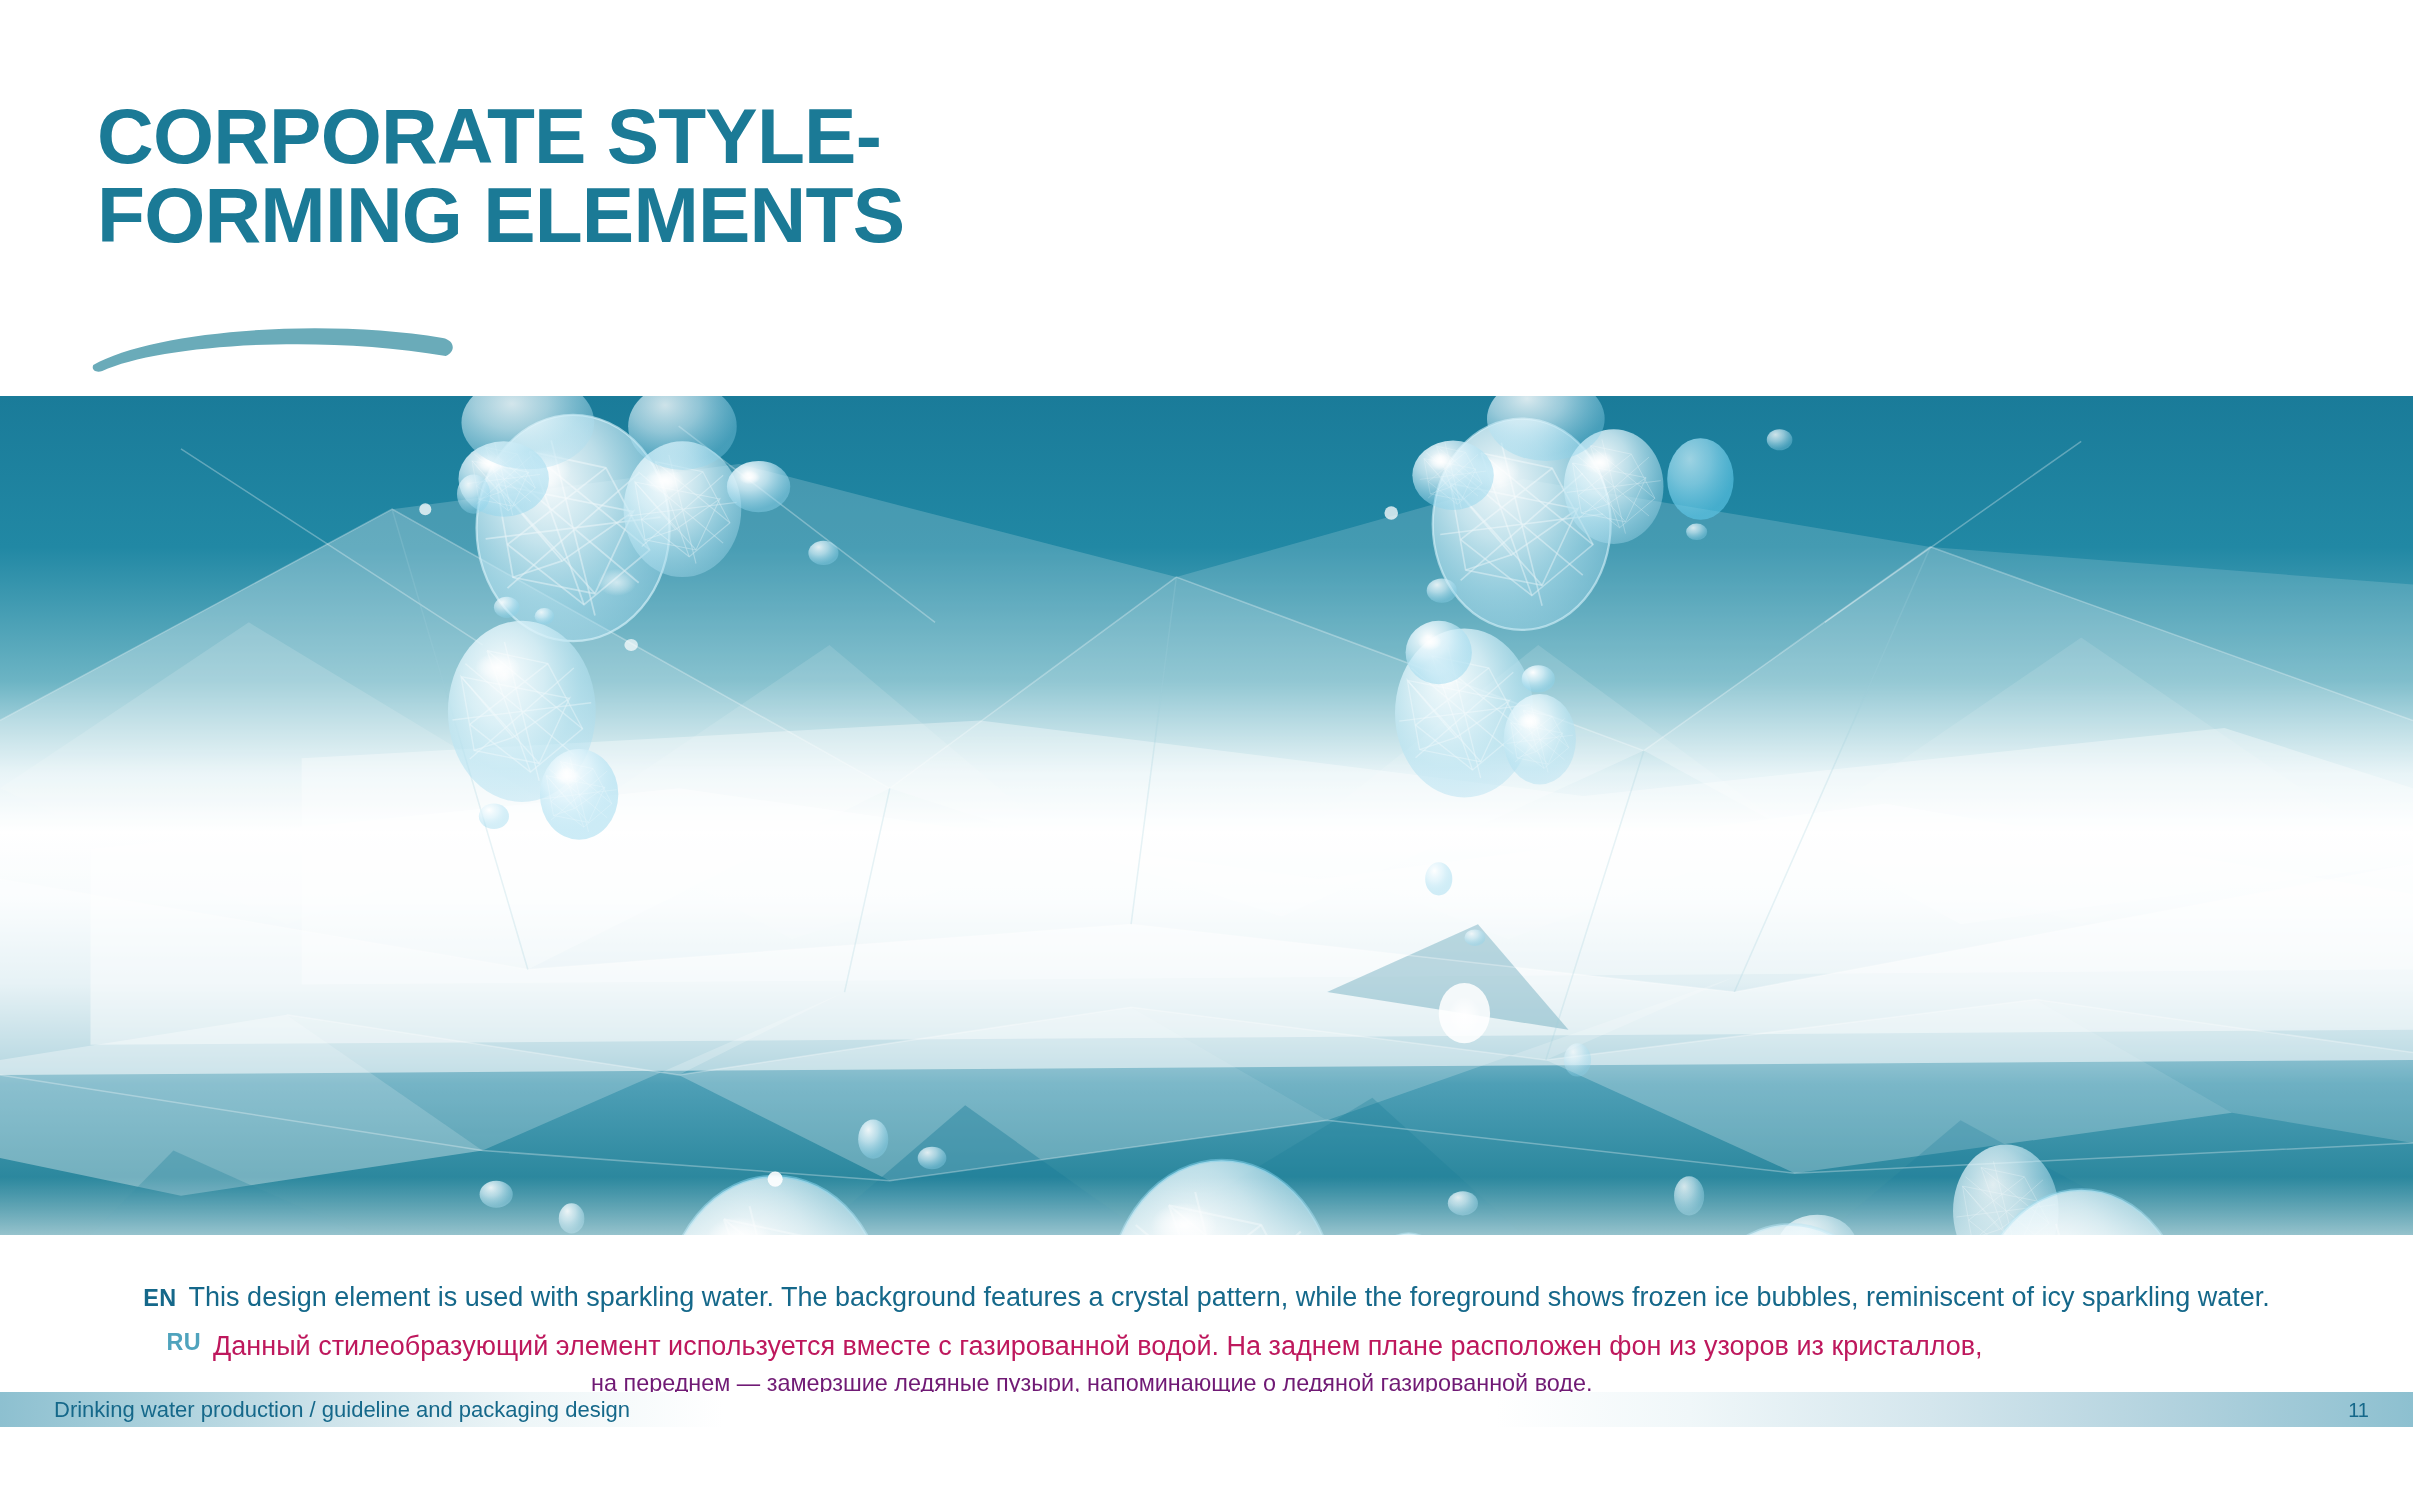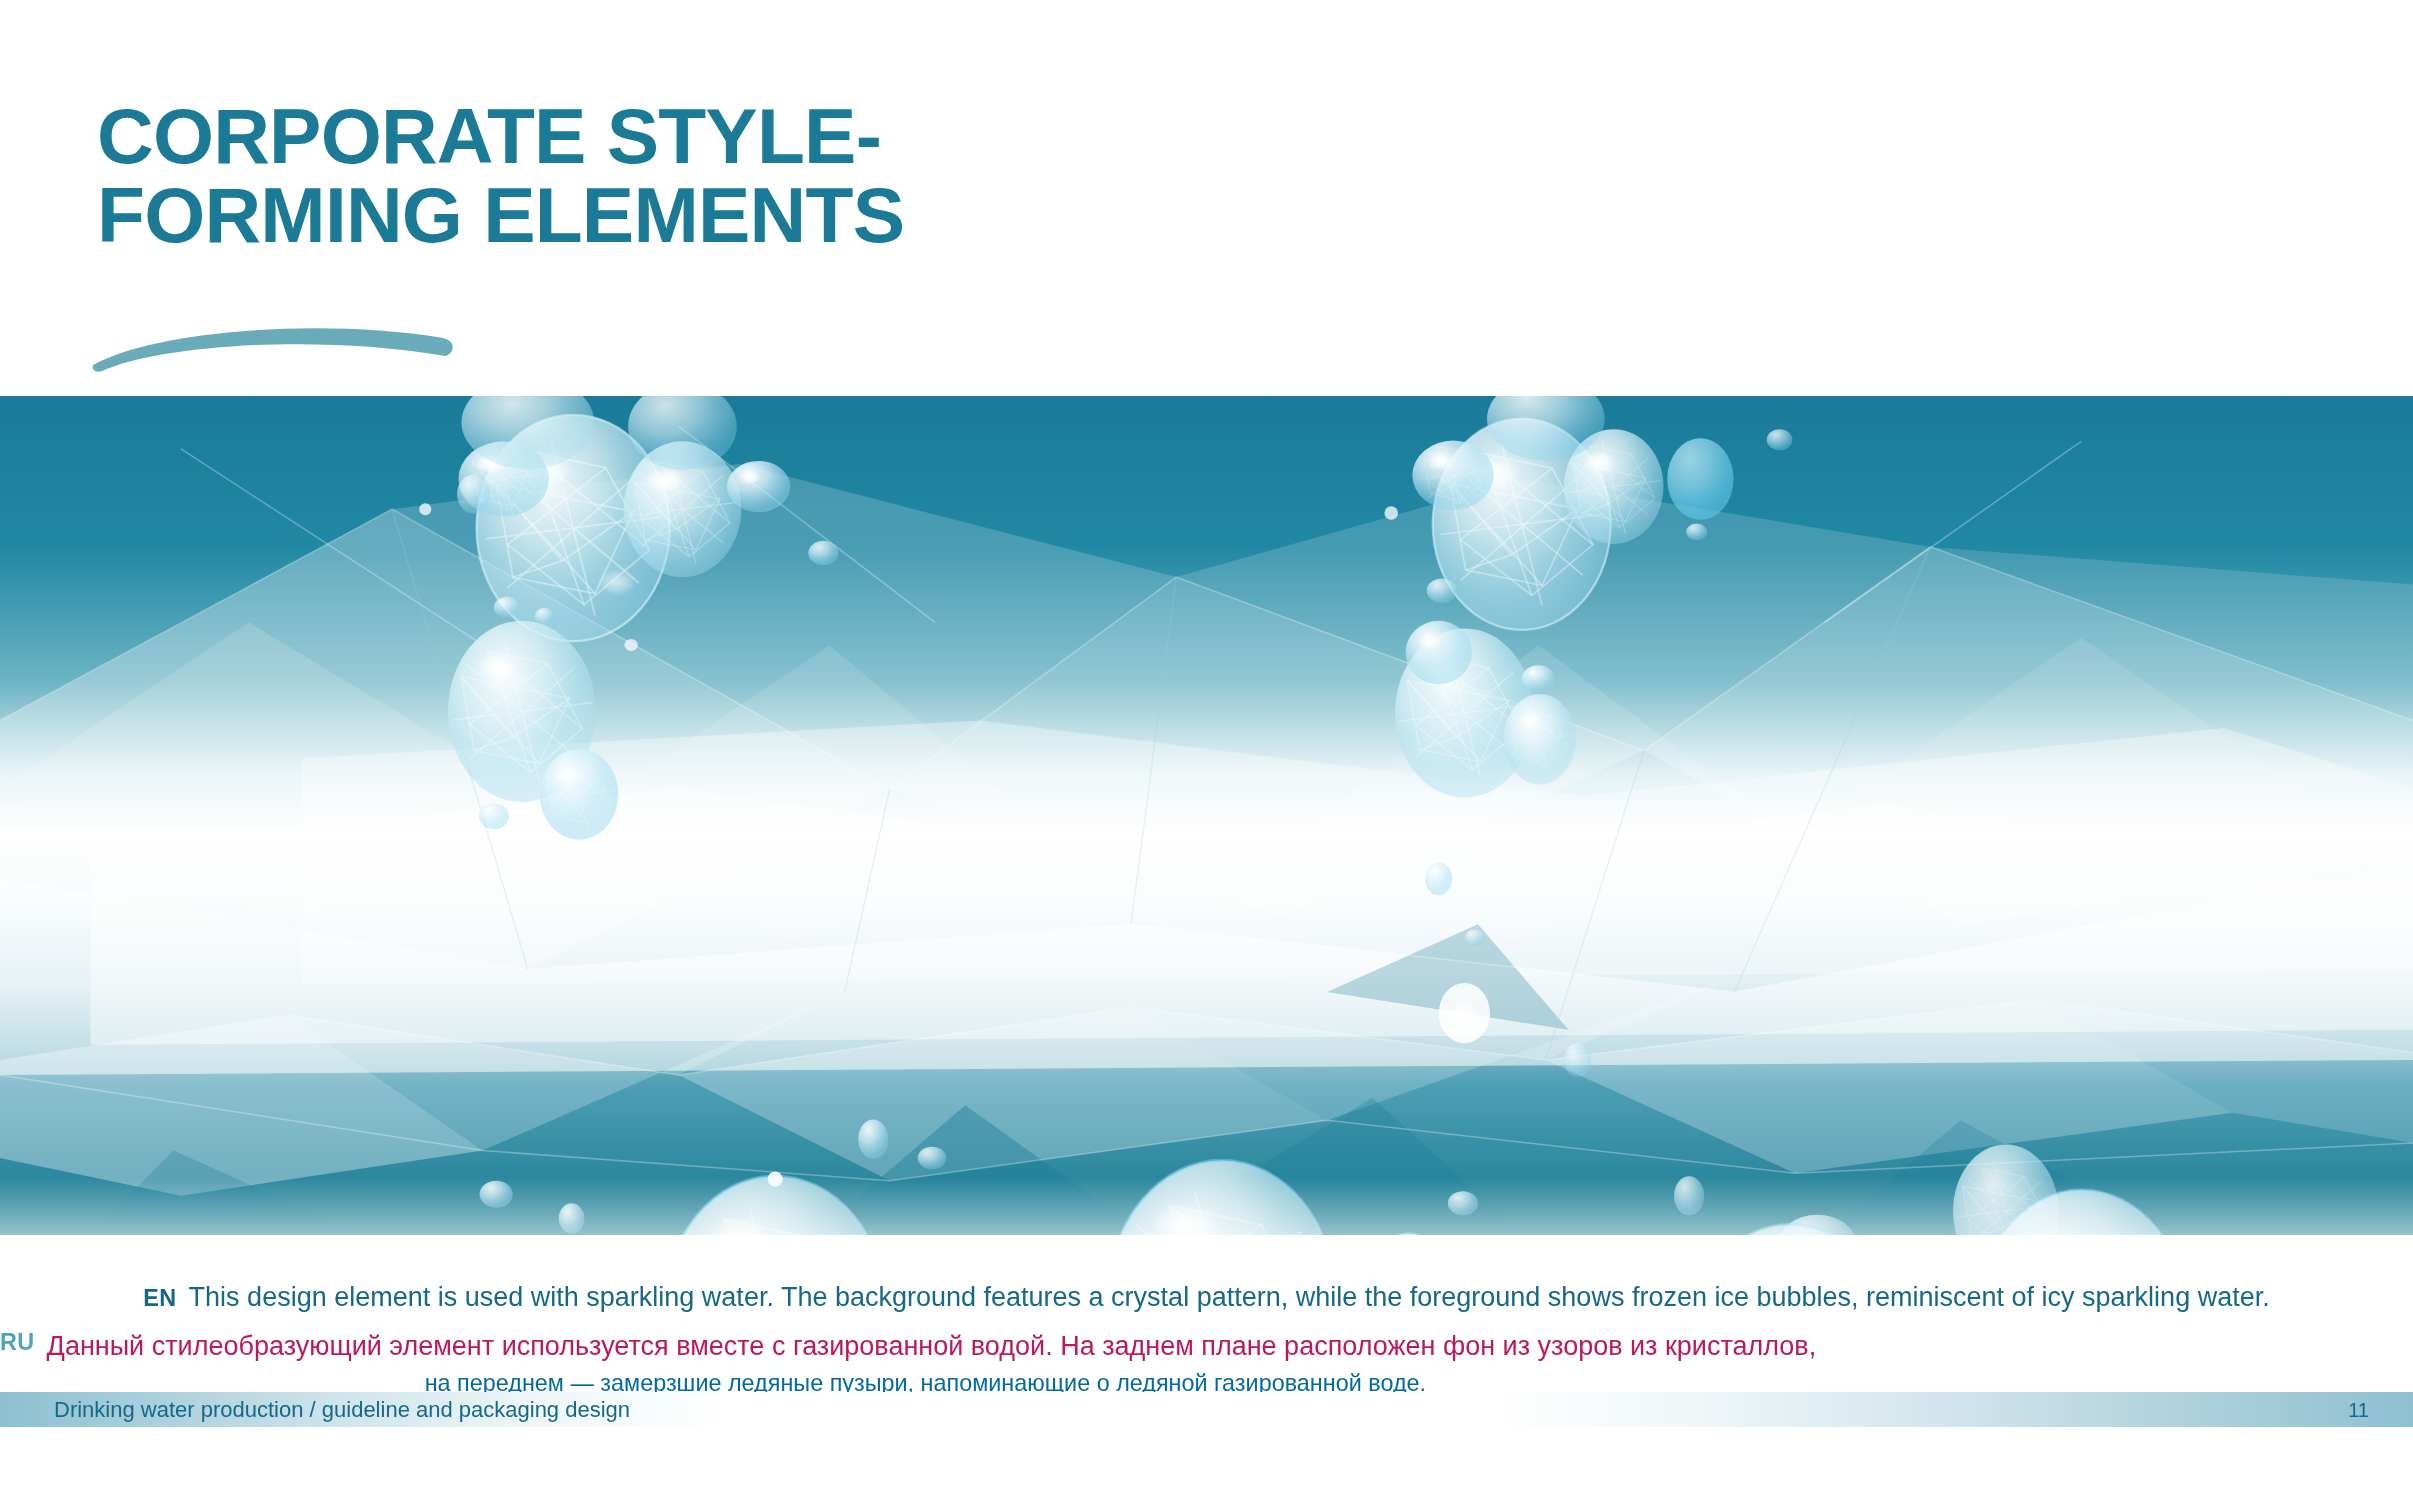--- a/index.html
+++ b/index.html
@@ -26,24 +26,24 @@
   
   .captions{ position:absolute; left:0; top:1267px; width:2413px; }
   .cap-row{ display:flex; align-items:baseline; justify-content:center; width:2413px; }
   .cap-row.en{ padding-left:0px; }
   .lang{ font-weight:700; font-size:23.4px; letter-spacing:0.4px; }
   .lang.en-l{ color:#15688a; }
   .lang.ru-l{ color:#4fa3bd; }
   .cap-text{ font-size:27px; line-height:1.32;margin-top:13px; }
   .cap-text.en-t{ color:#15688a; margin-left:12px; }
   .cap-text.ru-t{ color:#be185d; margin-left:12px; }
-  .ru-wrap{ display:flex; align-items:flex-start; 
+  .ru-wrap{ display:flex; align-items:flex-start; justify-content:center;
             width:2149px; margin-top:13.6px; }
   .ru-body{ display:block; }
-  .ru-l2{ display:block; text-align:center; color:#0369a1; font-size:23.4px;
+  .ru-l2{ display:block; text-align:center; color:#701a75; font-size:23.4px;
           line-height:1.32; margin-top:3px; }
 
   
   .footer{ position:absolute; left:0; top:1392px; width:2413px; height:35px;
     background:linear-gradient(to right,
       #8dc0d0 0%, #a8cfdb 6%, #cfe4eb 14%, #eef6f8 22%,
       #ffffff 30%, #ffffff 62%, #f0f7f9 70%,
       #d4e6ed 80%, #b2d2de 90%, #8dc0d0 100%); }
   .footer-text{ position:absolute; left:54px; top:50%; transform:translateY(-50%);
     font-size:22px; color:#15688a; white-space:nowrap; }

